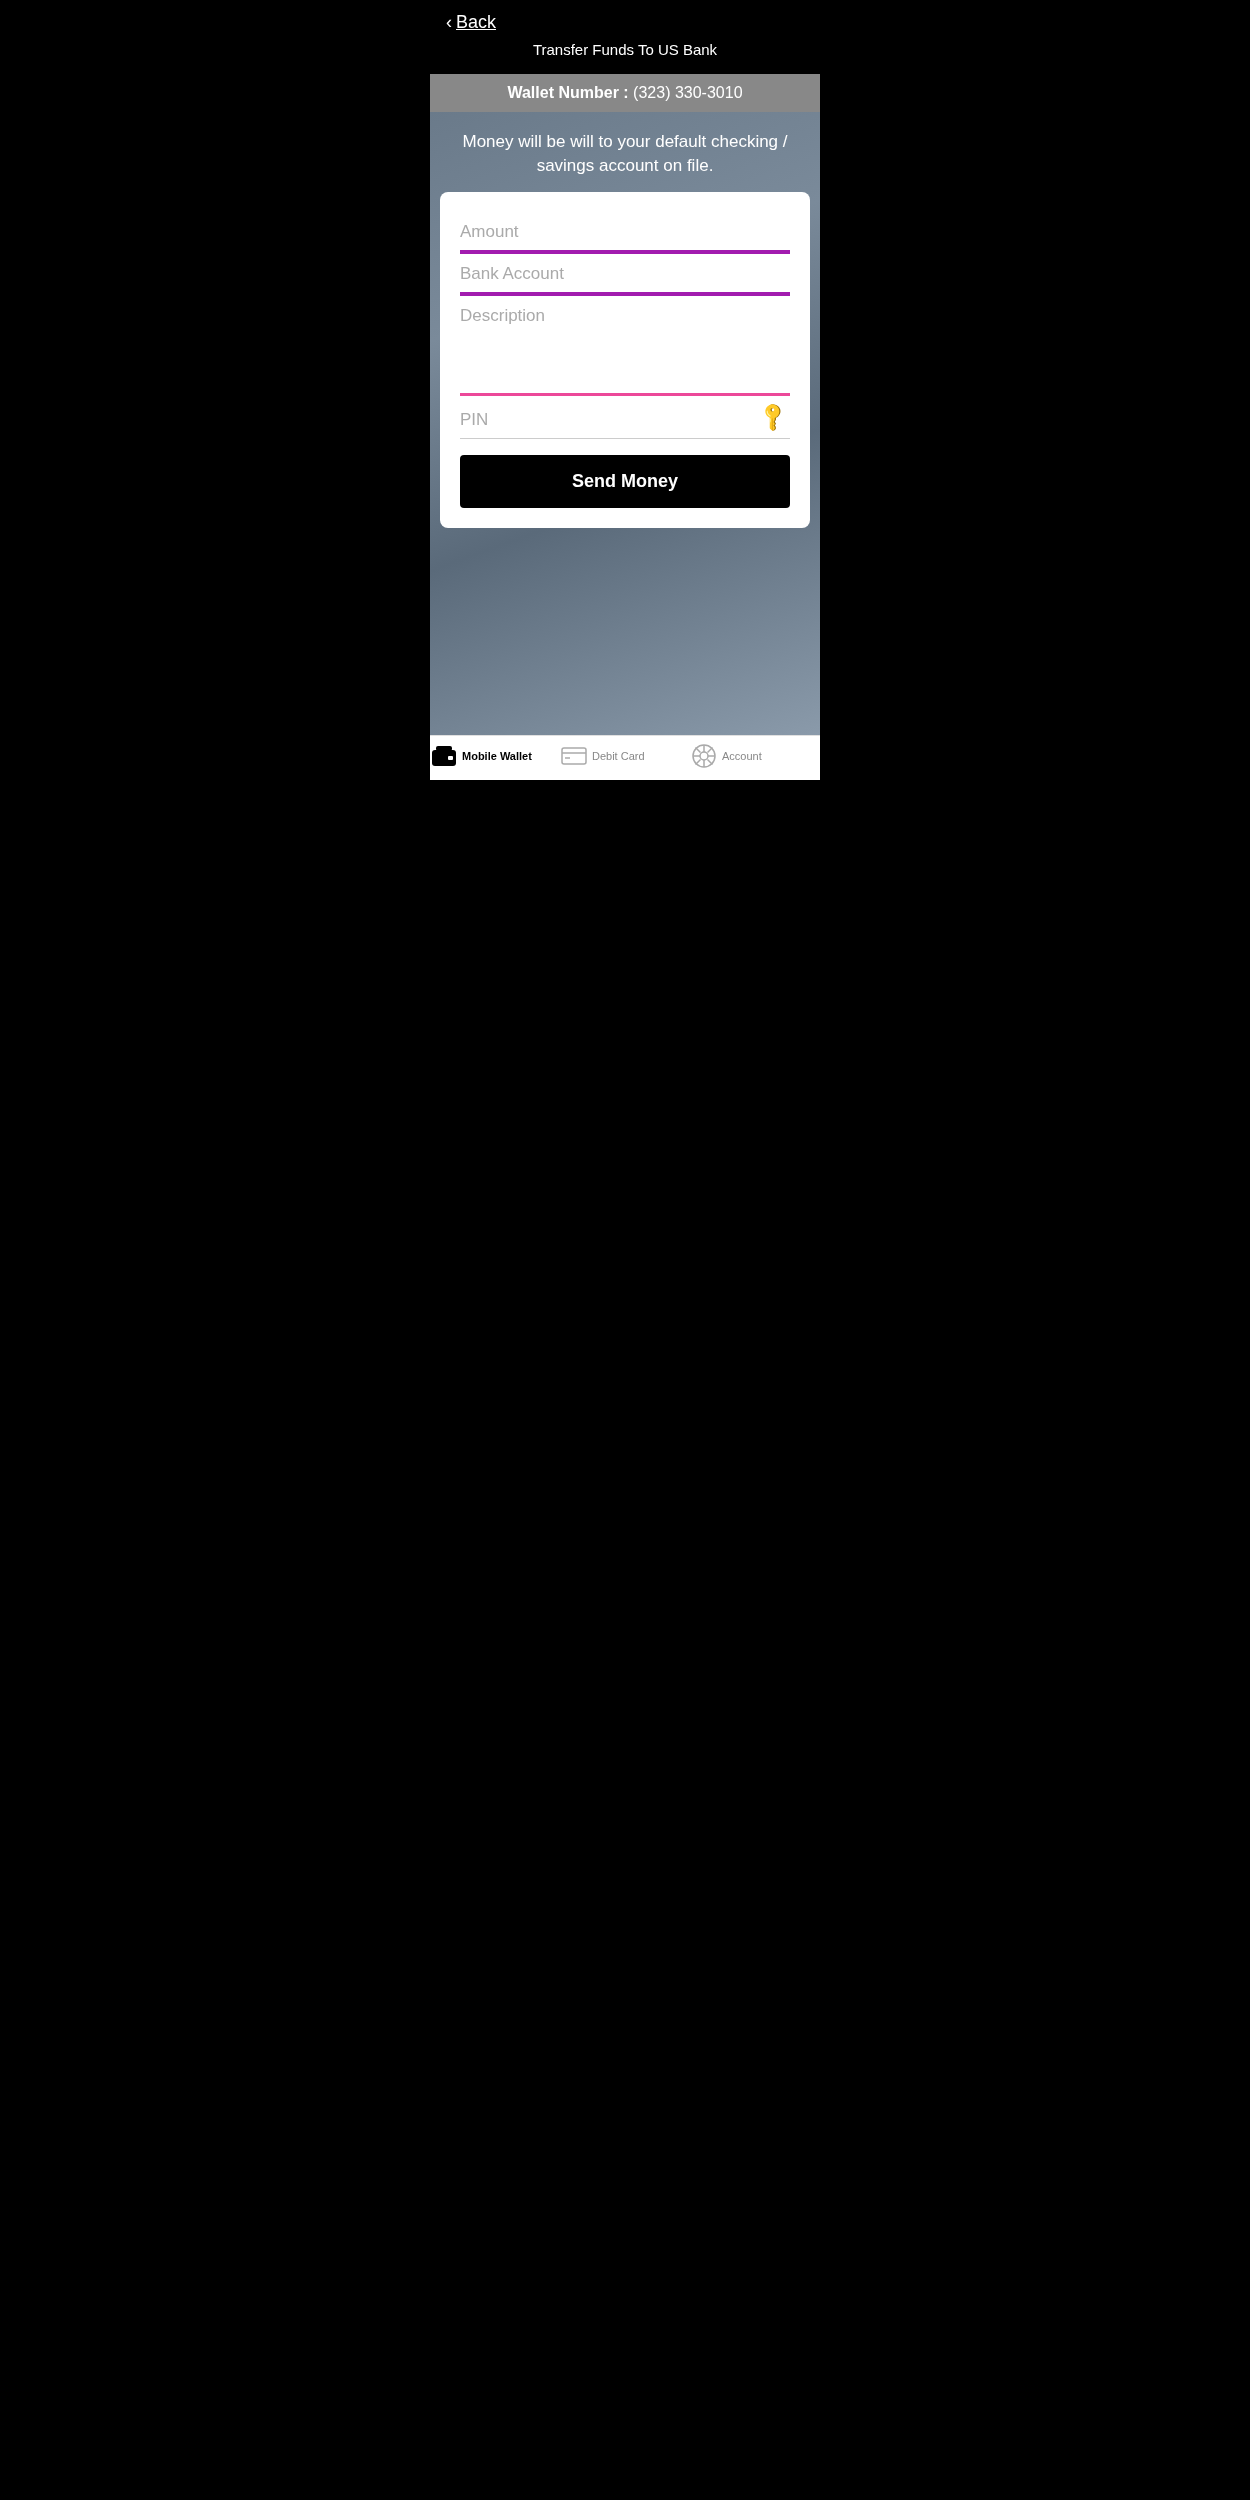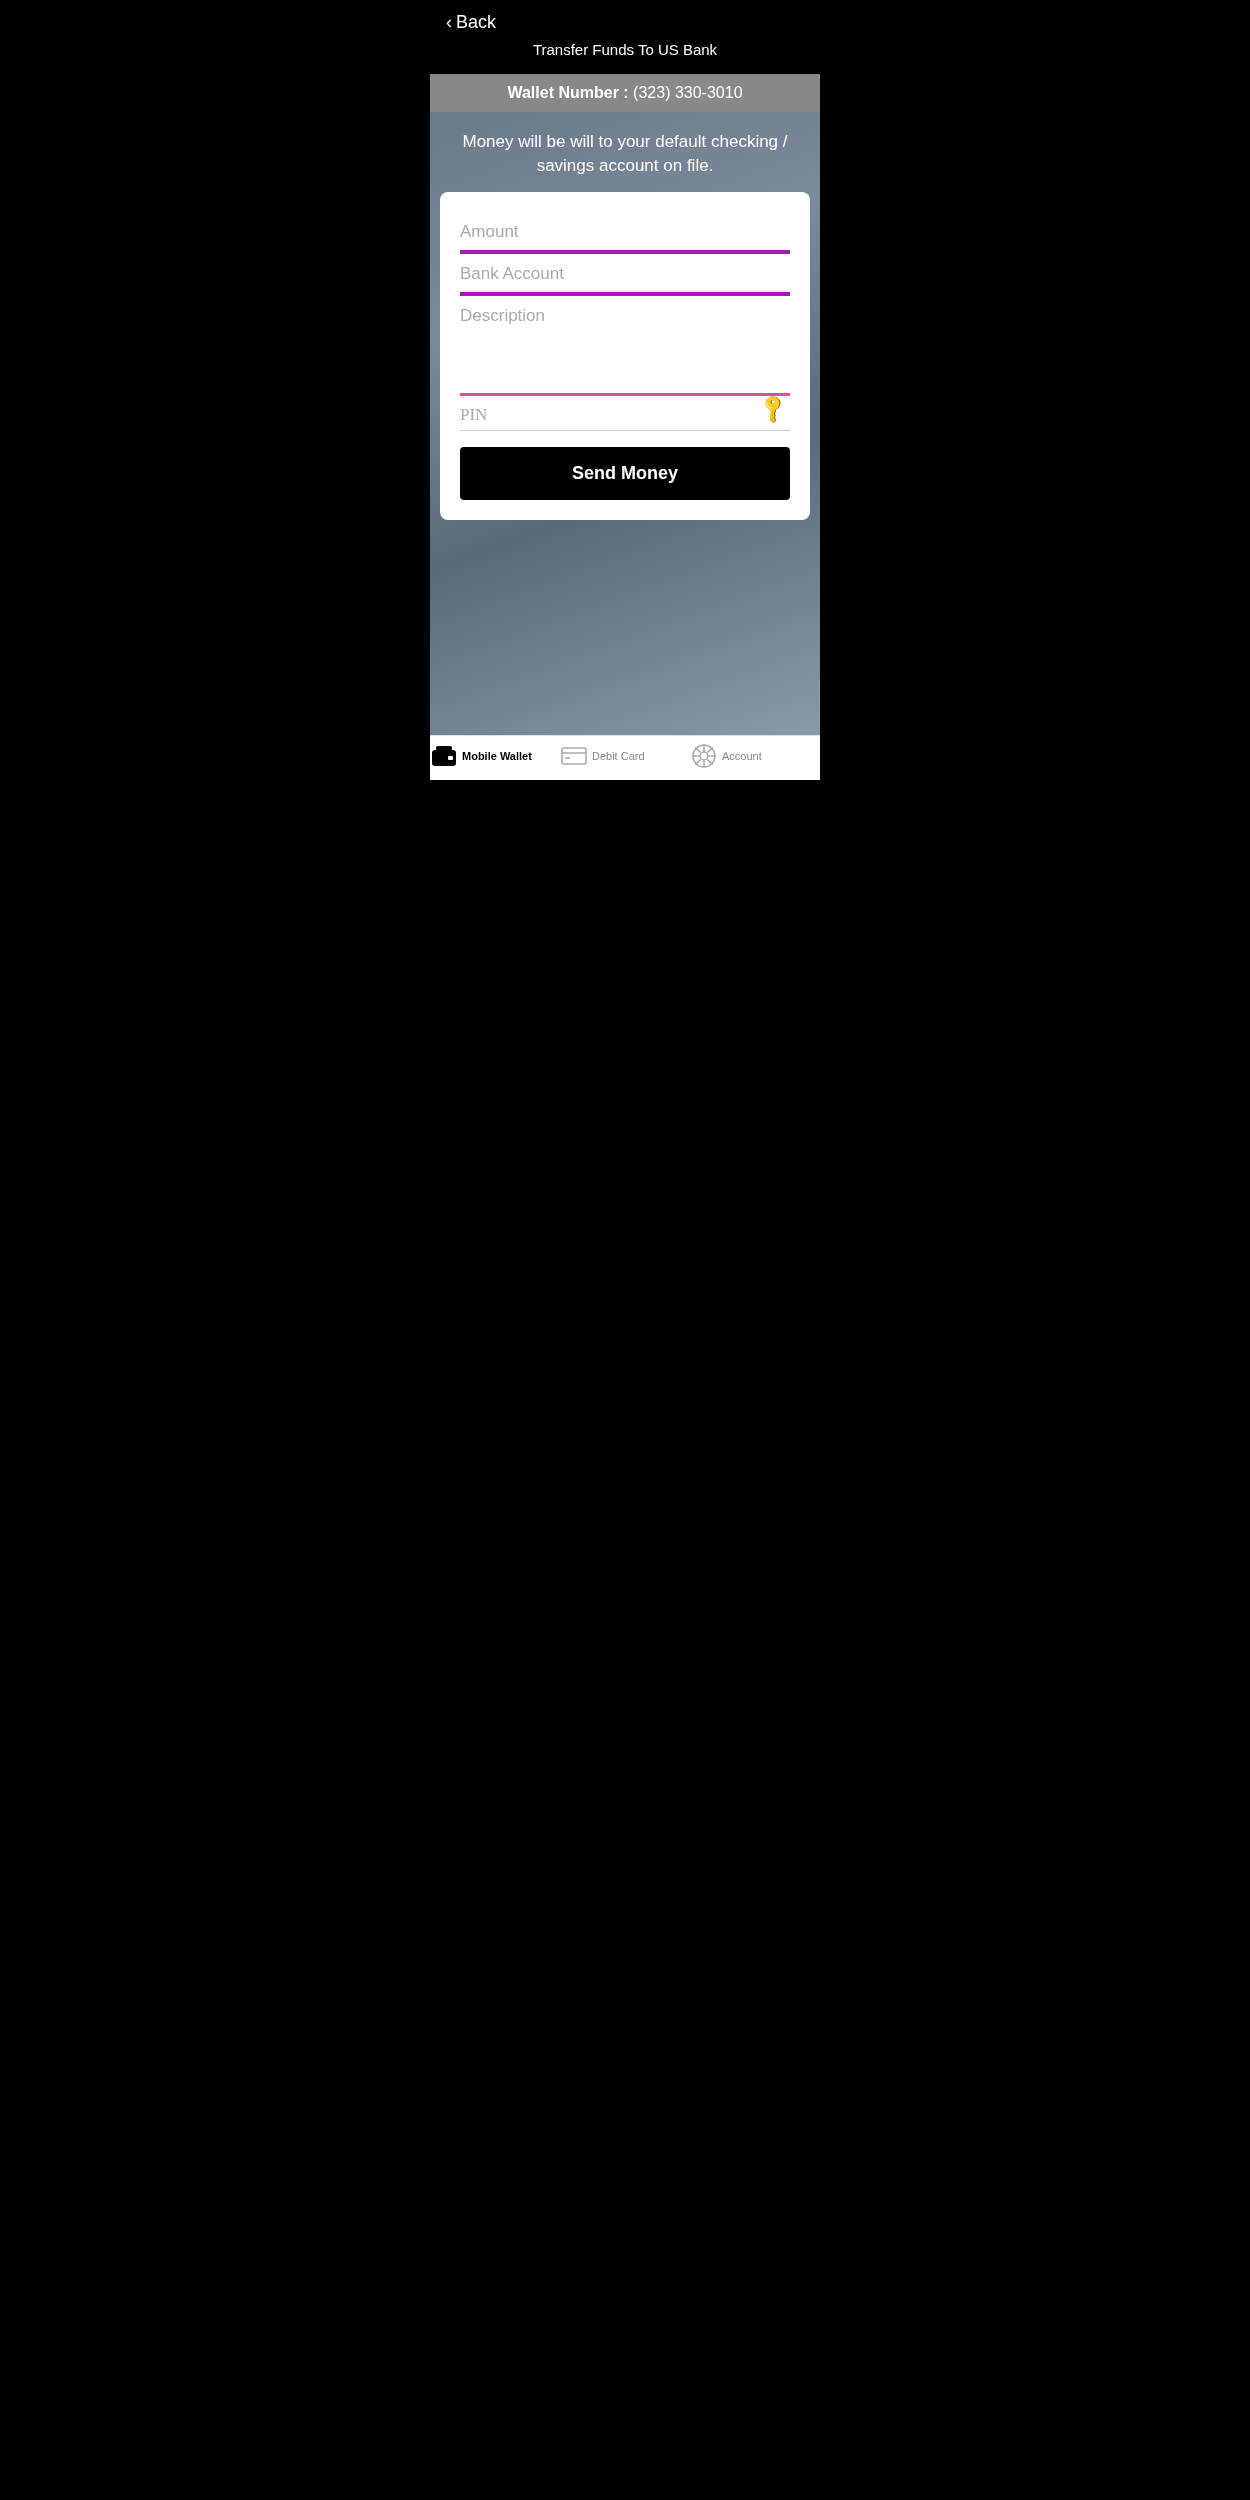--- a/index.html
+++ b/index.html
@@ -46,20 +46,21 @@
 
     .back-chevron {
       font-size: 18px;
       color: #fff;
     }
 
     .back-label {
       font-size: 18px;
       color: #fff;
       font-weight: 400;
+      text-decoration: underline;
     }
 
     .page-title {
       color: #fff;
       text-align: center;
       font-size: 15px;
       font-weight: 400;
       margin-top: 8px;
       padding-bottom: 6px;
     }
@@ -169,25 +170,25 @@
       display: flex;
       align-items: center;
       margin-top: 0;
     }
 
     .pin-input {
       flex: 1;
       border: none;
       border-bottom: 1px solid #ccc;
       padding: 10px 36px 8px 0;
-      font-size: 11px;
+      font-size: 17px;
       color: #333;
       background: transparent;
       outline: none;
-      font-family: Liberation Serif, serif;
+      font-family: Liberation Sans, sans-serif;
     }
 
     .pin-input::placeholder {
       color: #aaa;
       font-size: 17px;
     }
 
     .pin-icon {
       position: absolute;
       right: 4px;

